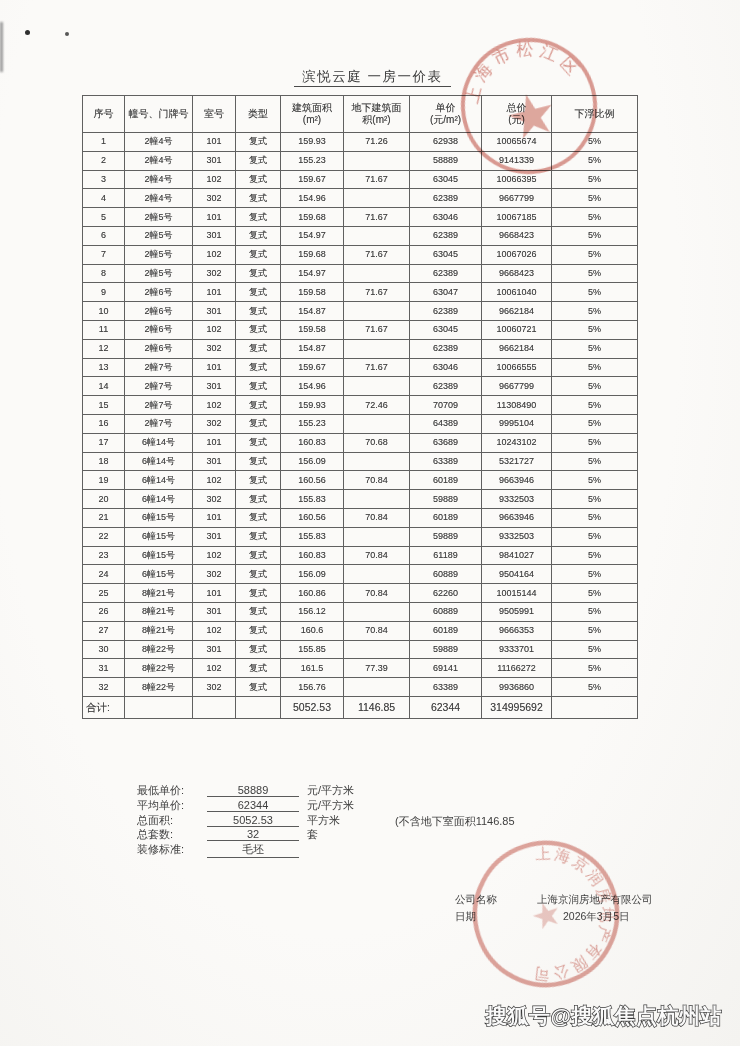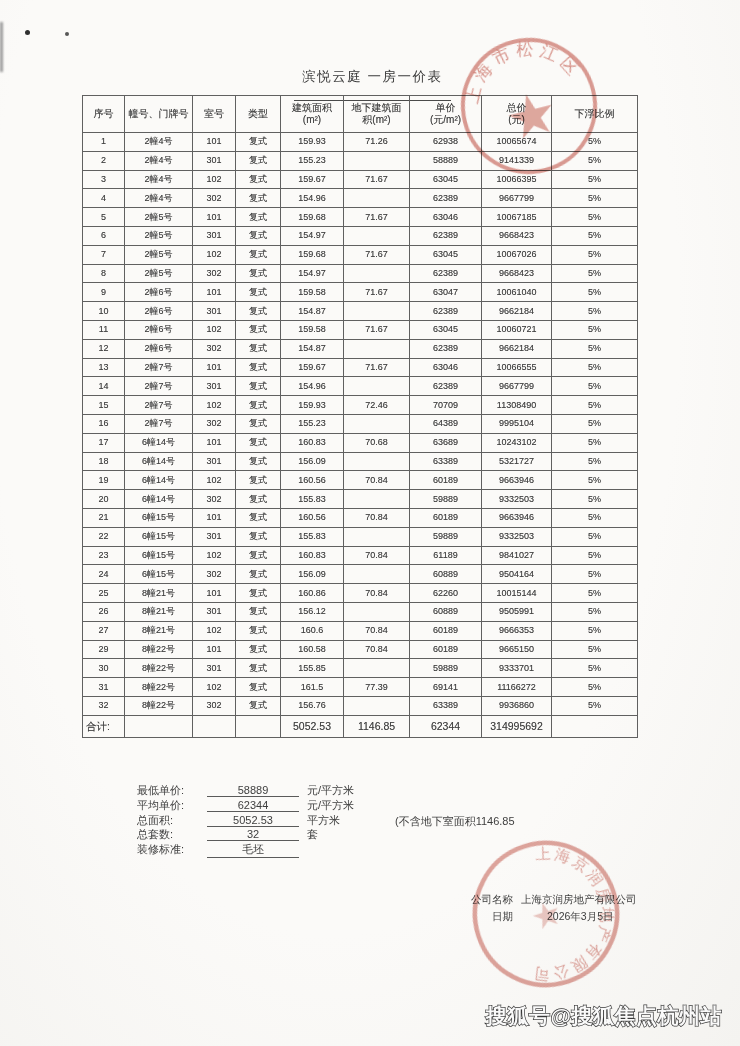--- a/index.html
+++ b/index.html
@@ -12,21 +12,21 @@
   
   .speck { position:absolute; border-radius:50%; background:#2f2f2f; }
   .speck.s1 { left:25px; top:30px; width:5px; height:5px; filter:blur(.4px); }
   .speck.s2 { left:65px; top:32px; width:4px; height:4px; filter:blur(.7px); opacity:.8; }
   .edge-mark { position:absolute; left:0; top:22px; width:3px; height:50px; background:#9b9b9b; filter:blur(1px); }
 
   .doc-title {
     position:absolute; left:95px; top:68px; width:555px; text-align:center;
     font-size:13.5px; letter-spacing:1.5px; color:#3a3a3a;
   }
-  .doc-title span { border-bottom:1.2px solid #4a4a4a; padding:0 8px 16px; }
+  .doc-title span { border-bottom:1.2px solid #4a4a4a; padding:0 8px 2px; }
 
   table.price {
     position:absolute; left:82px; top:95px; width:555px;
     border-collapse:collapse; table-layout:fixed;
   }
   table.price th, table.price td {
     border:1px solid #606060; text-align:center; vertical-align:middle;
     color:#414141; overflow:hidden; padding:0;
     text-shadow:0 0 .6px rgba(70,70,70,.55);
   }
@@ -36,21 +36,21 @@
   table.price tr.total td:first-child { text-align:left; padding-left:3px; }
 
   .summary { position:absolute; left:137px; top:783px; font-size:11px; color:#3e3e3e; }
   .sum-line { position:relative; height:14.8px; white-space:nowrap; }
   .sum-label { display:inline-block; width:68px; }
   .sum-value { display:inline-block; width:92px; text-align:center; border-bottom:1px solid #5a5a5a; margin-left:2px; }
   .sum-unit { display:inline-block; margin-left:8px; }
   .sum-note { position:absolute; left:258px; top:1px; }
 
   .company { position:absolute; left:455px; top:891px; font-size:10.5px; line-height:17px; color:#3e3e3e; white-space:nowrap; }
-  .c-label { display:inline-block; width:58px; text-align:right; margin-right:8px; }
+  .c-label { display:inline-block; width:58px; text-align:left; margin-right:24px; }
   .c-row2 .c-val { margin-left:26px; }
 
   .stamp { position:absolute; mix-blend-mode:multiply; pointer-events:none; filter:blur(.3px); }
   .stamp.top { left:447px; top:24px; width:164px; height:164px; transform:rotate(-14deg); opacity:.8; }
   .stamp.bottom { left:453px; top:821px; width:186px; height:186px; transform:rotate(-18deg); opacity:.72; }
 
   .watermark {
     position:absolute; right:18px; top:1002px; font-size:21px; font-weight:bold;
     letter-spacing:.5px; color:#fafafa;
     -webkit-text-stroke:1.4px #383838; paint-order:stroke fill; white-space:nowrap;
@@ -390,31 +390,20 @@
           <td>8幢21号</td>
           <td>102</td>
           <td>复式</td>
           <td>160.6</td>
           <td>70.84</td>
           <td>60189</td>
           <td>9666353</td>
           <td>5%</td>
         </tr>
         <tr>
-          <td>29</td>
-          <td>8幢22号</td>
-          <td>101</td>
-          <td>复式</td>
-          <td>160.58</td>
-          <td>70.84</td>
-          <td>60189</td>
-          <td>9665150</td>
-          <td>5%</td>
-        </tr>
-        <tr>
           <td>30</td>
           <td>8幢22号</td>
           <td>301</td>
           <td>复式</td>
           <td>155.85</td>
           <td></td>
           <td>59889</td>
           <td>9333701</td>
           <td>5%</td>
         </tr>

